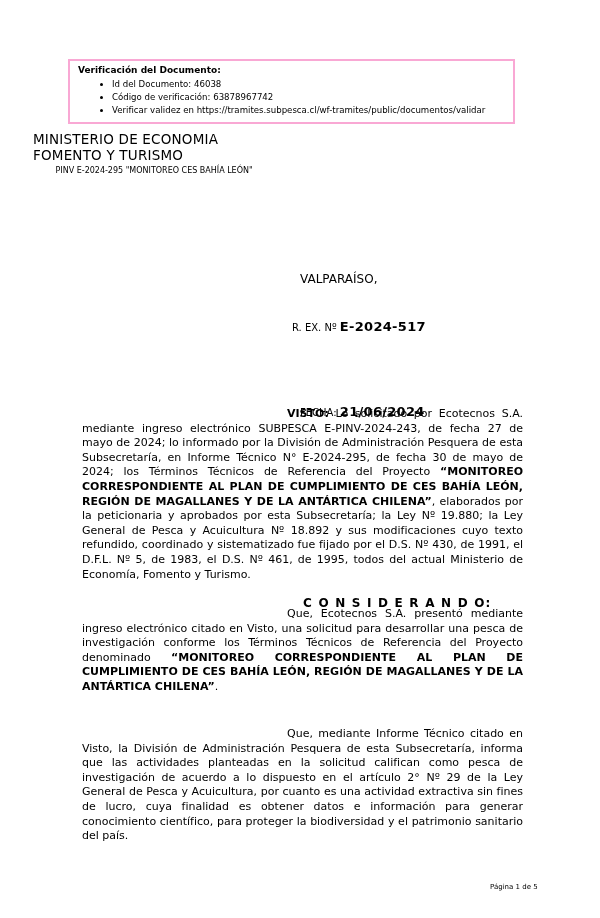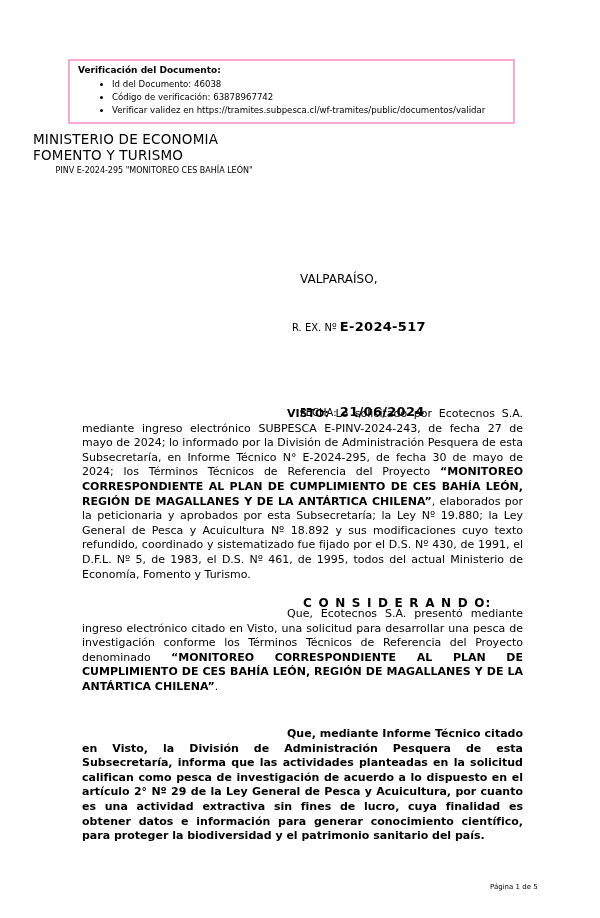--- a/index.html
+++ b/index.html
@@ -44,21 +44,21 @@
     position: absolute; left: 82px; width: 441px;
     font-size: 11px; line-height: 14.6px;
     text-align: justify; margin: 0;
   }
   .p-visto { top: 407px; text-indent: 205px; }
   .h-considerando {
     position: absolute; left: 303px; top: 596px;
     font-size: 12px; font-weight: 700; letter-spacing: 1.2px;
   }
   .p-que1 { top: 607px; text-indent: 205px; }
-  .p-que2 { top: 727px; text-indent: 205px; font-weight: bold; }
+  .p-que2 { top: 727px; text-indent: 205px; }
 
   .footer { position: absolute; left: 490px; top: 883px; font-size: 7px; color: #000; }
 
   b, strong { font-weight: 700; }
 </style>
 </head>
 <body>
 
 <div class="page">
 

